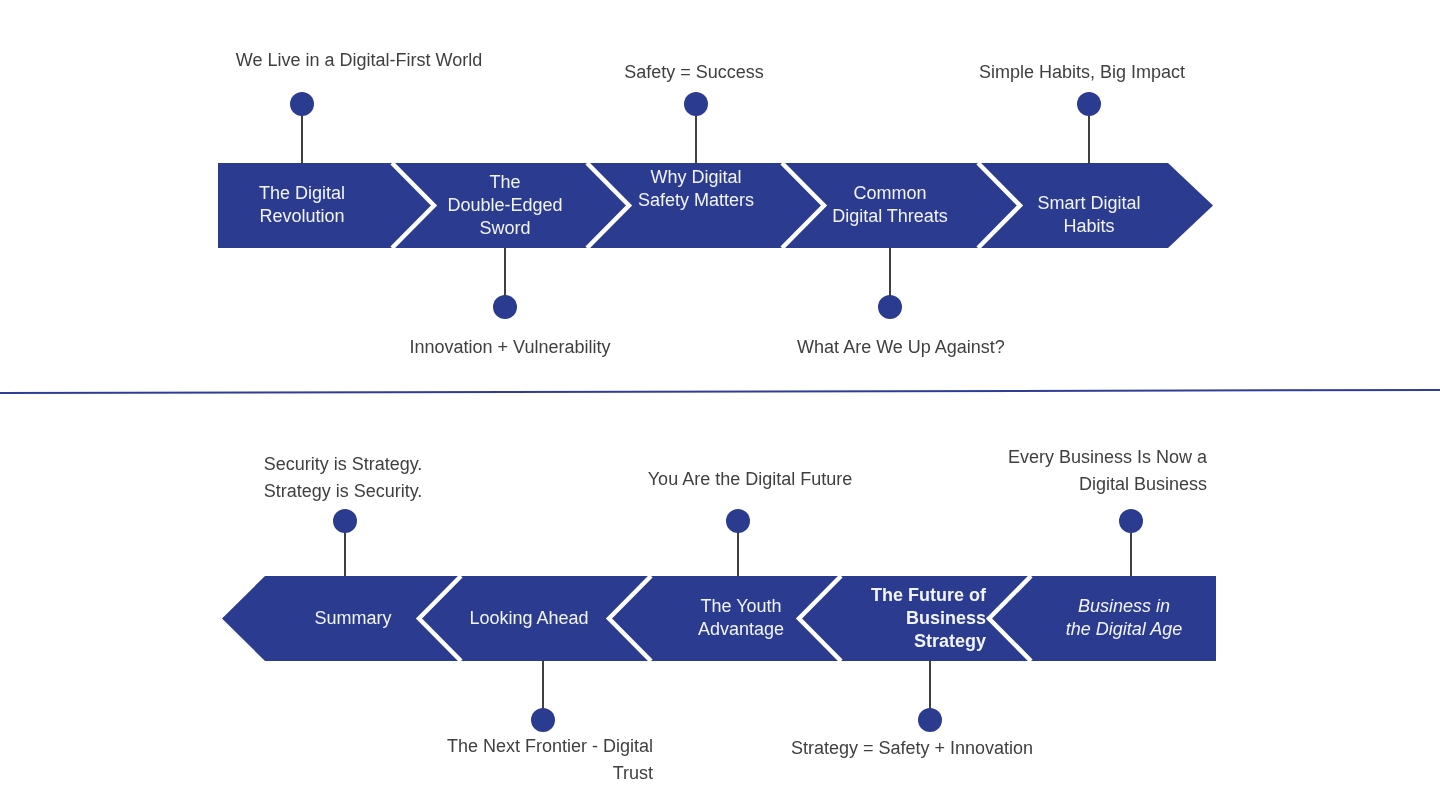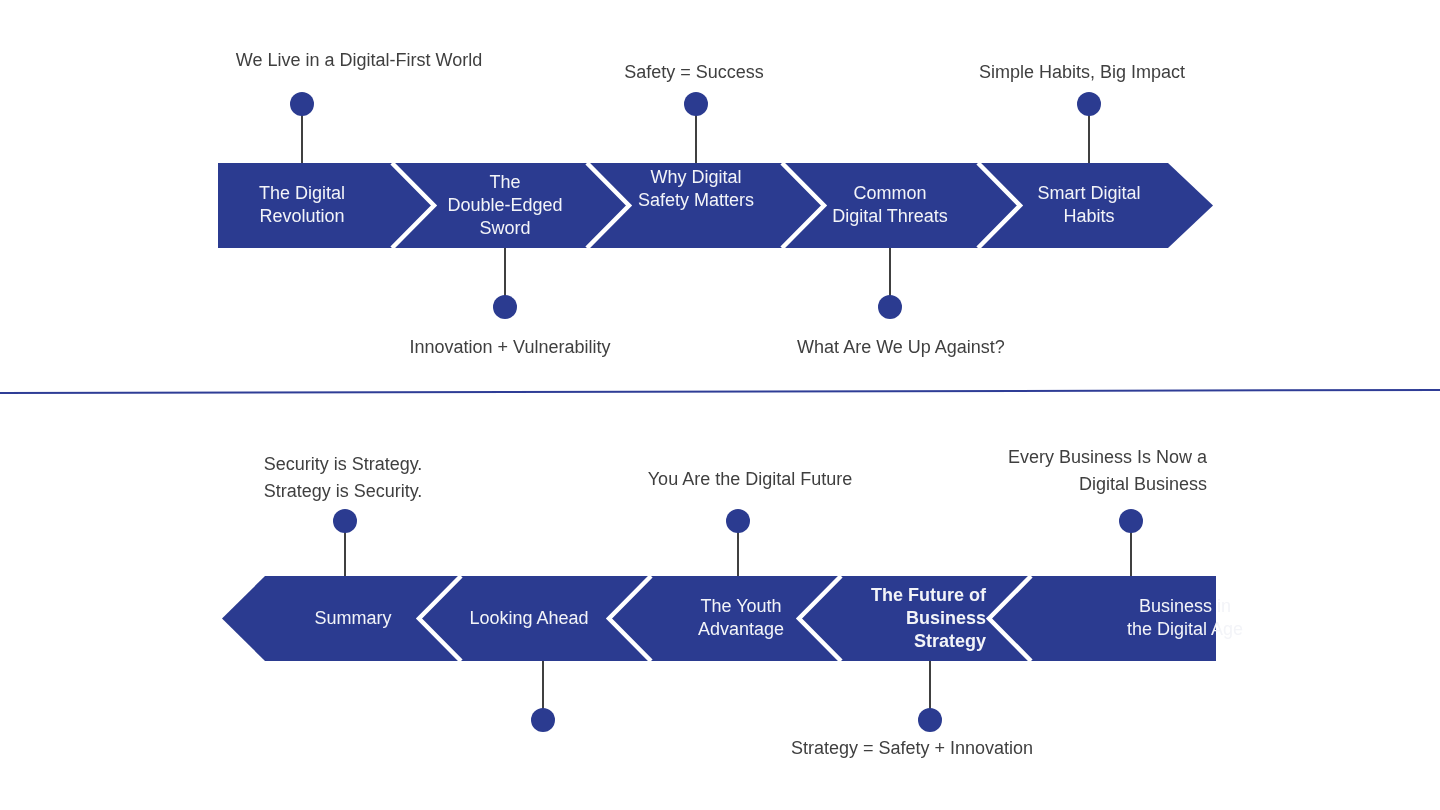--- a/index.html
+++ b/index.html
@@ -101,39 +101,41 @@
 
   <div class="seg-label" style="left:302px; top:205px;">The Digital
 Revolution</div>
   <div class="seg-label" style="left:505px; top:205px;">The
 Double-Edged
 Sword</div>
   <div class="seg-label" style="left:696px; top:189px;">Why Digital
 Safety Matters</div>
   <div class="seg-label" style="left:890px; top:205px;">Common
 Digital Threats</div>
-  <div class="seg-label" style="left:1089px; top:205px;">Smart Digital
+  <div class="seg-label" style="left:1089px; top:215px;">Smart Digital
 Habits</div>
 
   <div class="seg-label" style="left:353px; top:618px;">Summary</div>
   <div class="seg-label" style="left:529px; top:618px;">Looking Ahead</div>
   <div class="seg-label" style="left:741px; top:618px;">The Youth
 Advantage</div>
   <div class="seg-label align-right" style="right:454px; top:618px;font-weight:bold;">The Future of
 Business
 Strategy</div>
-  <div class="seg-label" style="left:1185px; top:618px;">Business in
+  <div class="seg-label" style="left:1124px; top:618px;font-style:italic;">Business in
 the Digital Age</div>
 
   <div class="callout" style="left:359px; top:47px;">We Live in a Digital-First World</div>
   <div class="callout" style="left:694px; top:59px;">Safety = Success</div>
   <div class="callout" style="left:1082px; top:59px;">Simple Habits, Big Impact</div>
   <div class="callout" style="left:510px; top:334px;">Innovation + Vulnerability</div>
   <div class="callout" style="left:901px; top:334px;">What Are We Up Against?</div>
 
   <div class="callout" style="left:343px; top:451px;">Security is Strategy.
 Strategy is Security.</div>
   <div class="callout" style="left:750px; top:466px;">You Are the Digital Future</div>
   <div class="callout align-right" style="right:233px; top:444px;">Every Business Is Now a
 Digital Business</div>
+  <div class="callout align-right" style="right:787px; top:733px;">The Next Frontier - Digital
+Trust</div>
   <div class="callout" style="left:912px; top:735px;">Strategy = Safety + Innovation</div>
 
 </div>
 
 </body></html>

